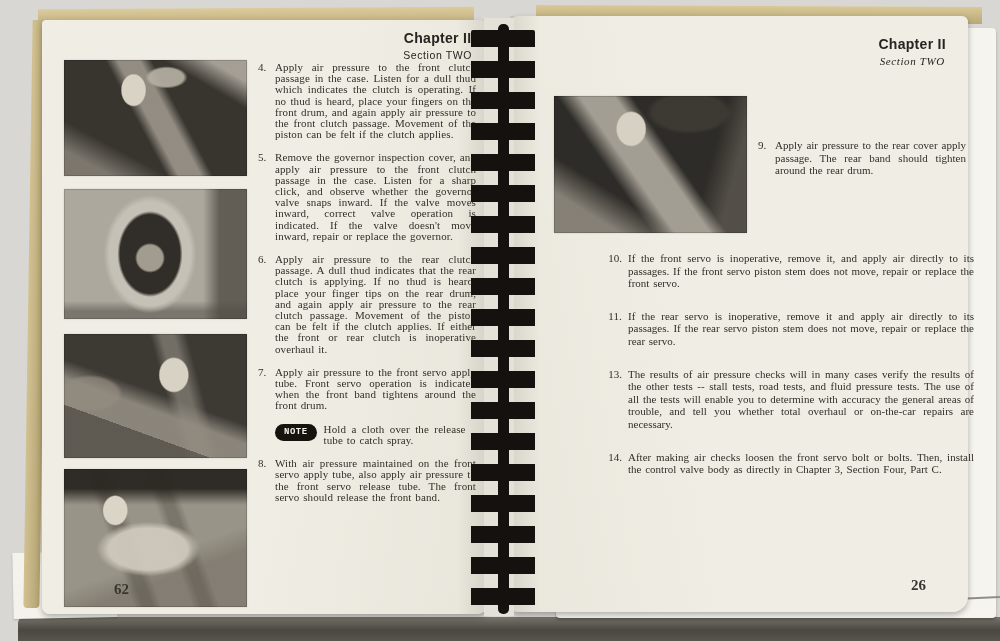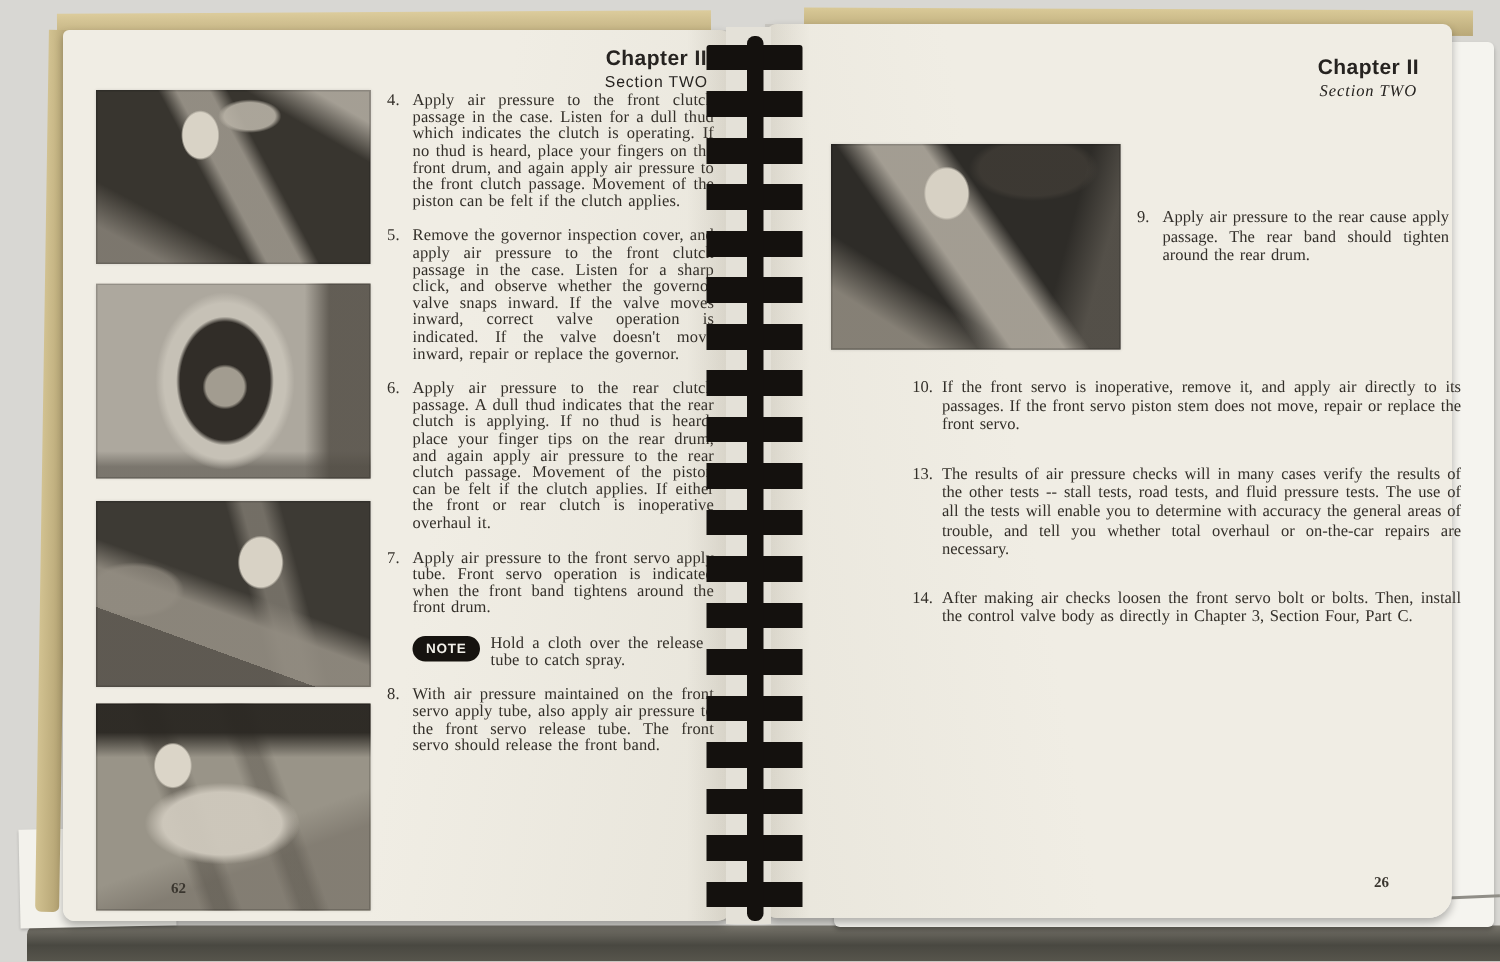--- a/index.html
+++ b/index.html
@@ -41,21 +41,21 @@
   .binding-bar{position:absolute;left:498px;top:24px;width:11px;height:590px;background:#14110e;
     border-radius:5px;}
 
   
   .hdr{position:absolute;text-align:center;color:#262320;}
   .hdr-left{top:10px;right:16px;}
   .hdr-right{top:20px;right:22px;}
   .hdr .chapter{font-family:"Liberation Sans",sans-serif;font-weight:bold;font-size:14px;letter-spacing:.3px;}
   .hdr .section{font-family:"Liberation Sans",sans-serif;font-size:10.5px;margin-top:3px;letter-spacing:.6px;}
   .hdr-right .section{font-family:"Liberation Serif",serif;font-style:italic;font-size:11px;}
-  .pagenum{position:absolute;font-size:10px;font-weight:bold;color:#3a362f;padding-left:36px;}
+  .pagenum{position:absolute;font-size:15px;font-weight:bold;color:#3a362f;padding-left:36px;}
   .pn-left{left:36px;bottom:16px;}
   .pn-right{right:42px;bottom:18px;}
 
   
   .photo{position:absolute;box-shadow:inset 0 0 0 1px rgba(0,0,0,.15),0 0 2px rgba(0,0,0,.12);}
   .lph{left:22px;width:183px;}
   .ph1{top:40px;height:116px;background:
     radial-gradient(ellipse 20px 26px at 38% 26%,#d9d3c6 0 58%,rgba(217,211,198,0) 64%),
     radial-gradient(ellipse 34px 18px at 56% 15%,rgba(183,177,165,.9) 0 50%,rgba(0,0,0,0) 62%),
     linear-gradient(62deg,rgba(0,0,0,0) 42%,rgba(162,156,145,.85) 47% 56%,rgba(0,0,0,0) 61%),
@@ -92,21 +92,21 @@
 
   
   .item{display:flex;}
   .item .num{white-space:nowrap;}
   .item .txt{text-align:justify;}
   .lcol{position:absolute;left:216px;top:42px;width:218px;font-size:11px;line-height:11.2px;
         letter-spacing:.1px;word-spacing:1px;color:#332f29;}
   .lcol .item{margin-bottom:12px;}
   .lcol .num{flex:0 0 17px;}
   .note{display:flex;gap:7px;margin:2px 0 12px 17px;}
-  .note-badge{background:#16130f;color:#f2f0e9;font-family:Liberation Sans, sans-serif;
+  .note-badge{background:#16130f;color:#f2f0e9;font-family:Liberation Mono, monospace;
     font-weight:bold;font-size:9px;letter-spacing:.5px;padding:2px 9px;border-radius:9px;
     height:13px;line-height:9px;display:flex;align-items:center;flex:0 0 auto;}
   .note-text{width:142px;text-align:justify;}
   .item9{position:absolute;left:248px;top:123px;width:208px;font-size:11px;line-height:12.6px;
         word-spacing:1px;}
   .item9 .num{flex:0 0 17px;}
   .rcol{position:absolute;left:92px;top:236px;width:372px;font-size:11px;line-height:12.6px;
         word-spacing:1px;color:#332f29;}
   .rcol .item{margin-bottom:20px;}
   .rcol .num{flex:0 0 26px;text-align:center;}
@@ -168,27 +168,31 @@
   <div class="page page-right">
     <div class="hdr hdr-right">
       <div class="chapter">Chapter II</div>
       <div class="section">Section TWO</div>
     </div>
 
     <div class="photo ph5"></div>
 
     <div class="item item9">
       <span class="num">9.</span>
-      <span class="txt">Apply air pressure to the rear cause apply passage. The rear band should tighten around the rear drum.</span>
+      <span class="txt">Apply air pressure to the rear cover apply passage. The rear band should tighten around the rear drum.</span>
     </div>
 
     <div class="rcol">
       <div class="item">
         <span class="num">10.</span>
         <span class="txt">If the front servo is inoperative, remove it, and apply air directly to its passages. If the front servo piston stem does not move, repair or replace the front servo.</span>
+      </div>
+      <div class="item">
+        <span class="num">11.</span>
+        <span class="txt">If the rear servo is inoperative, remove it and apply air directly to its passages. If the rear servo piston stem does not move, repair or replace the rear servo.</span>
       </div>
       <div class="item">
         <span class="num">13.</span>
         <span class="txt">The results of air pressure checks will in many cases verify the results of the other tests -- stall tests, road tests, and fluid pressure tests. The use of all the tests will enable you to determine with accuracy the general areas of trouble, and tell you whether total overhaul or on-the-car repairs are necessary.</span>
       </div>
       <div class="item">
         <span class="num">14.</span>
         <span class="txt">After making air checks loosen the front servo bolt or bolts. Then, install the control valve body as directly in Chapter 3, Section Four, Part C.</span>
       </div>
     </div>

